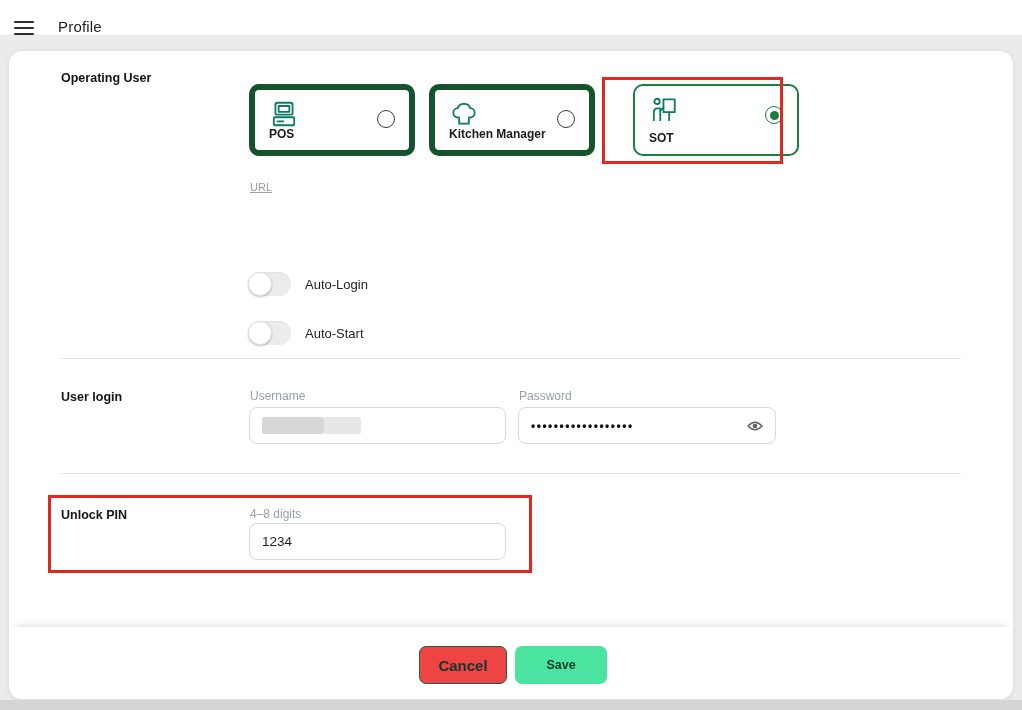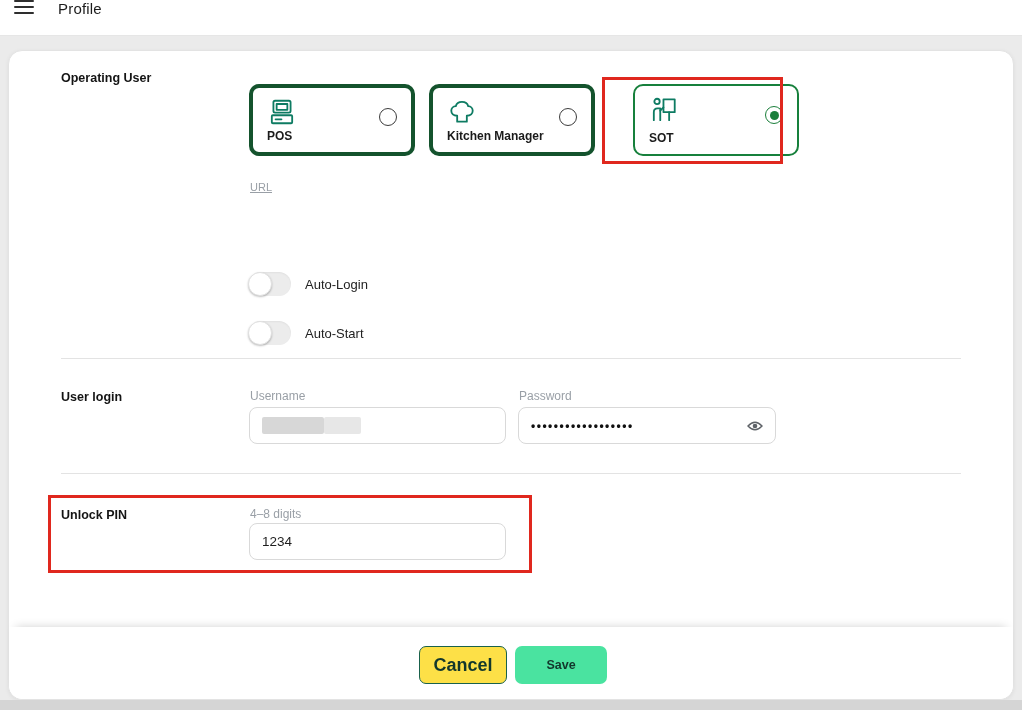--- a/index.html
+++ b/index.html
@@ -1,38 +1,38 @@
 <!DOCTYPE html>
 <html><head>
 <meta charset="utf-8">
 <style>
   * { margin:0; padding:0; box-sizing:border-box; }
   html,body { width:1022px; height:710px; overflow:hidden; }
   body { font-family:"Liberation Sans", sans-serif; background:#ebebeb; position:relative; }
 
   
   .appbar { position:absolute; left:0; top:0; width:1022px; height:36px; background:#fff;
-            border-bottom:1px solid #e6e6e6; display:flex; align-items:flex-start; }
+            border-bottom:1px solid #e6e6e6; display:flex; align-items:flex-end; }
   .hamburger { width:20px; height:14px; margin-left:14px; display:flex; flex-direction:column;
                justify-content:space-between; cursor:pointer; }
   .hamburger span { display:block; height:2px; background:#2e2e2e; border-radius:1px; }
   .appbar-title { margin-left:24px; font-size:15px; color:#1c1c1c; letter-spacing:.2px; }
 
   
   .card { position:absolute; left:8px; top:50px; width:1006px; height:650px; background:#fff;
           border-radius:14px; border:1px solid #e3e3e3; box-shadow:0 1px 4px rgba(0,0,0,.06); }
 
   .abs { position:absolute; }
 
   .section-label { font-size:12.5px; font-weight:bold; color:#141414; }
   .field-label { font-size:12px; color:#999fa6; }
 
   
   .opt-card { position:absolute; top:33px; width:166px; height:72px; background:#fff;
-              border:4px solid #14532d; border-radius:10px; cursor:pointer; }
+              border:6px solid #14532d; border-radius:10px; cursor:pointer; }
   .opt-card.selected { border:2px solid #17803c; }
   .opt-icon { position:absolute; left:14px; top:9px; width:30px; height:30px; }
   .opt-label { position:absolute; left:14px; bottom:9px; font-size:12px; font-weight:bold; color:#1b1b1b; }
   .radio { position:absolute; right:14px; top:20px; width:18px; height:18px; border:1.6px solid #3c3c3c;
            border-radius:50%; display:flex; align-items:center; justify-content:center; }
   .radio.selected { border-color:#1b7f3b; }
   .radio.selected::after { content:''; width:9px; height:9px; background:#1b7f3b; border-radius:50%; }
 
   
   .annot { position:absolute; border:3px solid #e0281e; background:transparent; pointer-events:none; }
@@ -54,22 +54,22 @@
                   background:#fff; border:1px solid #e0e0e0; box-shadow:0 1px 2px rgba(0,0,0,.25); }
   .toggle-label { position:absolute; font-size:13px; color:#222; }
 
   .divider { position:absolute; left:52px; width:900px; height:1px; background:#e3e3e3; }
 
   .pw-dots { font-size:12px; letter-spacing:1.5px; color:#111; font-weight:bold; }
 
   
   .footer { position:absolute; left:0; bottom:0; width:1004px; height:72px; background:#fff;
             border-radius:0 0 14px 14px; box-shadow:0 -7px 10px -7px rgba(0,0,0,.18); }
-  .btn-cancel { position:absolute; left:410px; top:19px; width:88px; height:38px; background:#fde047;
-                border:1.5px solid #19614c; border-radius:7px; color:#12372c; font-size:18px;
+  .btn-cancel { position:absolute; left:410px; top:19px; width:88px; height:38px; background:#ef4444;
+                border:1.5px solid #19614c; border-radius:7px; color:#12372c; font-size:15px;
                 font-weight:bold; font-family:"Liberation Sans",sans-serif; cursor:pointer; }
   .btn-save { position:absolute; left:506px; top:19px; width:92px; height:38px; background:#4ae3a0;
               border:none; border-radius:7px; color:#12372c; font-size:12.5px; font-weight:bold;
               font-family:"Liberation Sans",sans-serif; cursor:pointer; }
 
   .bottom-strip { position:absolute; left:0; bottom:0; width:1022px; height:10px; background:#d5d5d5; }
 
   svg.icon-teal { stroke:#0d7b62; fill:none; stroke-width:1.7; stroke-linecap:round; stroke-linejoin:round; }
 </style>
 </head>

